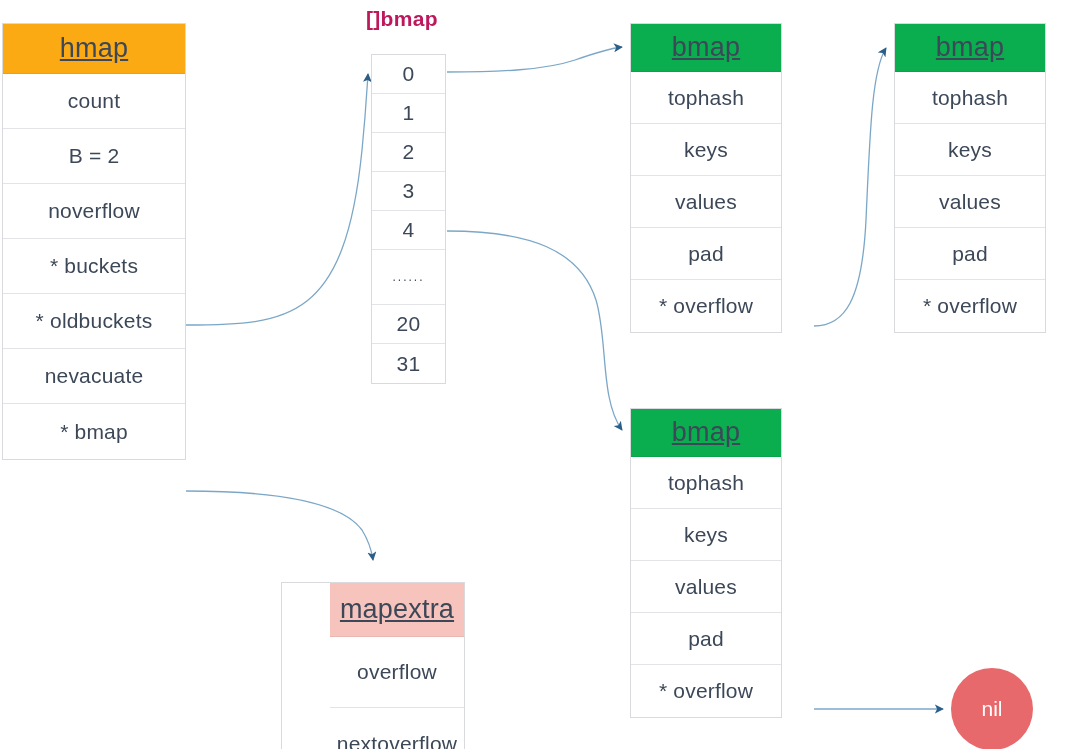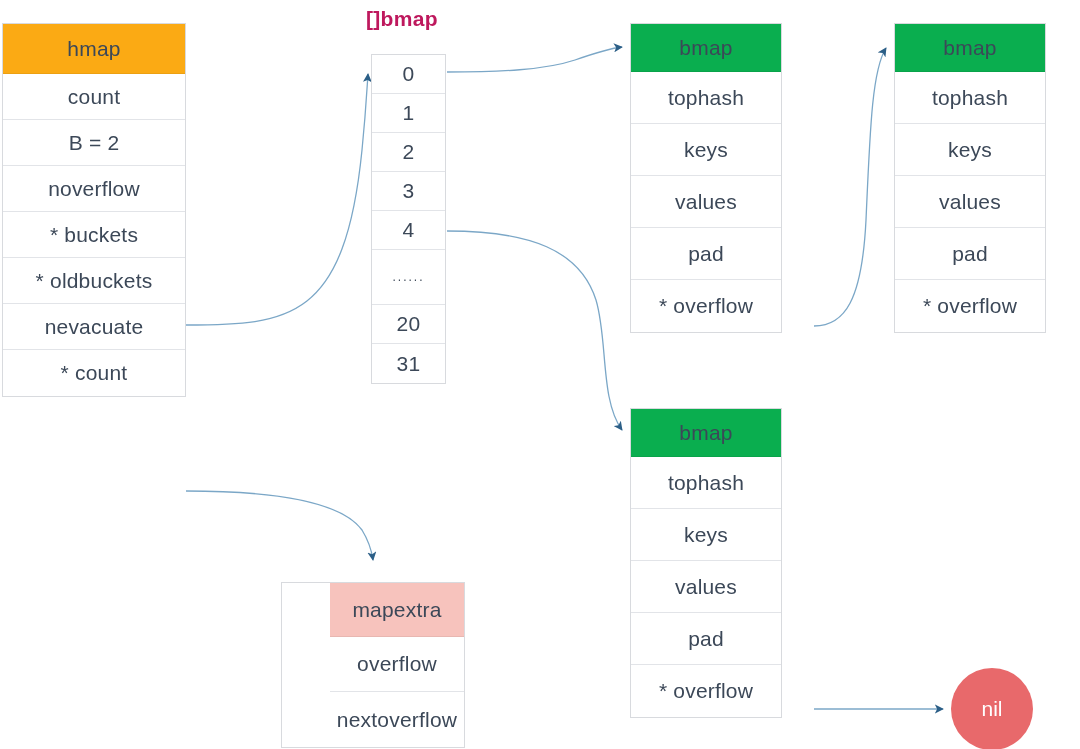--- a/index.html
+++ b/index.html
@@ -45,30 +45,31 @@
     justify-content: center;
     text-align: center;
     font-size: 21px;
     letter-spacing: .2px;
     color: #3c4858;
     background: #ffffff;
     white-space: nowrap;
   }
   .row:last-child { border-bottom: none; }
   .row.header {
-    font-size: 21px;
+    font-size: 27px;
     border-bottom: 1px solid rgba(0,0,0,0.06);
+    text-decoration: underline;
   }
   .row.header.orange { background: #fbaa14; }
   .row.header.green  { background: #0aae4f; }
   .row.header.pink   { background: #f7c3bd; }
 
   
   #hmap { left: 2px; top: 23px; width: 184px; }
-  #hmap .row { height: 46px; }
+  #hmap .row { height: 55px; }
   #hmap .row.header { height: 50px; }
 
   
   #bucket-array { left: 371px; top: 54px; width: 75px; }
   #bucket-array .cell { height: 39px; font-size: 21px; }
   #bucket-array .cell.ellipsis { height: 55px; font-size: 12px; letter-spacing: 2px; color: #3c4858; }
 
   .array-title {
     position: absolute;
     z-index: 2;
@@ -83,21 +84,21 @@
   
   .bmap-box { width: 152px; }
   .bmap-box .row { height: 52px; }
   .bmap-box .row.header { height: 48px; }
   #bmap-0 { left: 630px; top: 23px; }
   #bmap-0-overflow { left: 894px; top: 23px; }
   #bmap-4 { left: 630px; top: 408px; }
 
   
   #mapextra { left: 281px; top: 582px; width: 184px; padding-left: 48px; }
-  #mapextra .row { height: 55px; }
+  #mapextra .row { height: 71px; }
   #mapextra .row.header { height: 54px; }
 
   
   #nil-node {
     position: absolute;
     z-index: 2;
     left: 951px;
     top: 668px;
     width: 82px;
     height: 82px;
@@ -136,21 +137,21 @@
   </svg>
 
   <div class="struct" id="hmap">
     <div class="row header orange">hmap</div>
     <div class="row">count</div>
     <div class="row">B = 2</div>
     <div class="row">noverflow</div>
     <div class="row">* buckets</div>
     <div class="row">* oldbuckets</div>
     <div class="row">nevacuate</div>
-    <div class="row">* count</div>
+    <div class="row">* bmap</div>
   </div>
 
   <div class="array-title">[]bmap</div>
 
   <div class="struct" id="bucket-array">
     <div class="row cell">0</div>
     <div class="row cell">1</div>
     <div class="row cell">2</div>
     <div class="row cell">3</div>
     <div class="row cell">4</div>

